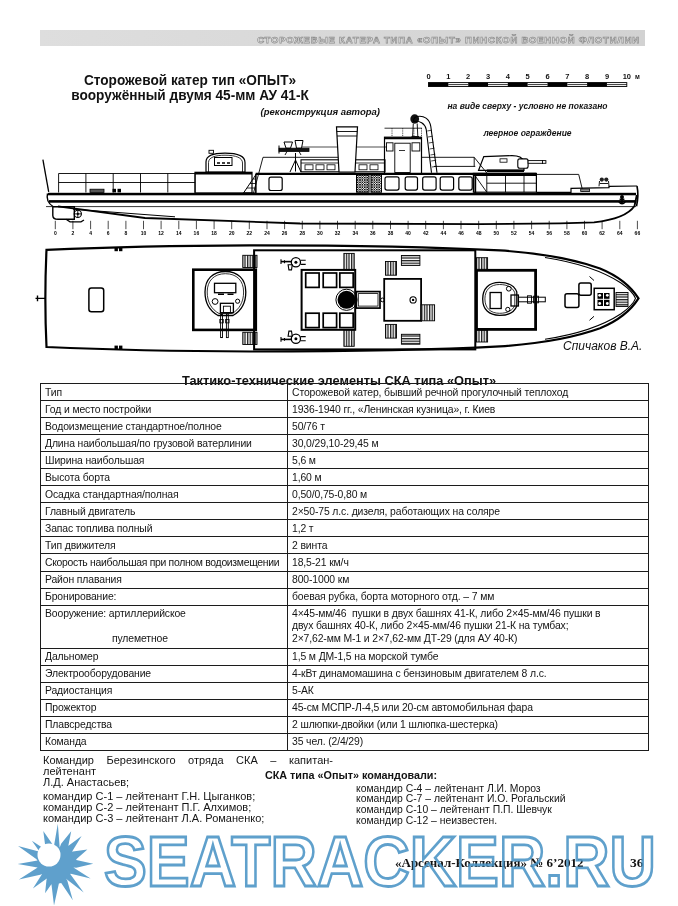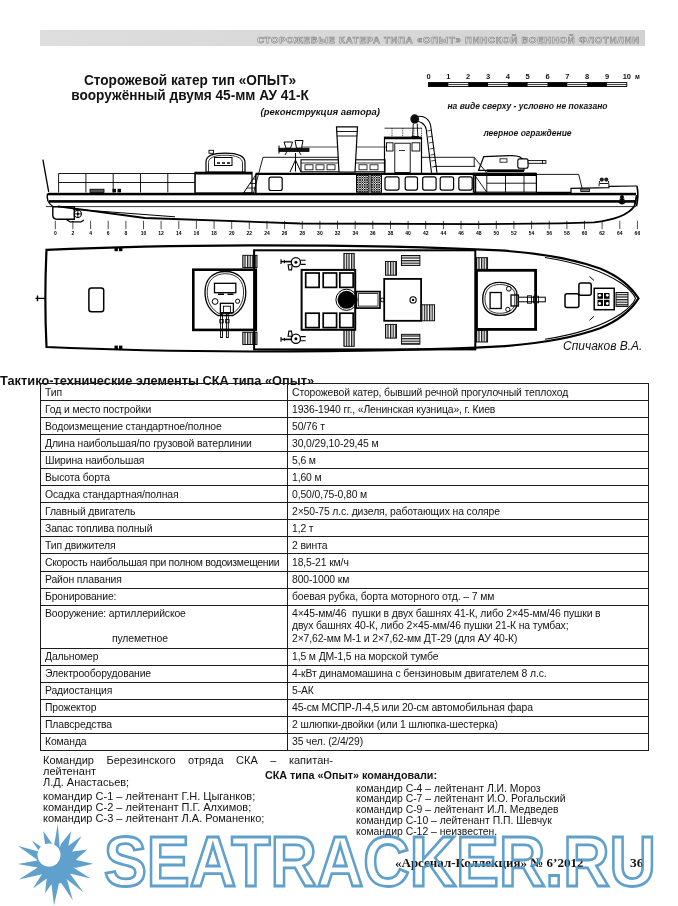--- a/index.html
+++ b/index.html
@@ -421,21 +421,21 @@
   <circle cx="599.7" cy="303.5" r="1.4" fill="#fff" stroke="none"></circle>
   <circle cx="607.3" cy="303.5" r="1.4" fill="#fff" stroke="none"></circle>
   <path d="M603.5,292 V306.5 M596.5,299.3 H610.5" stroke="#fff" stroke-width="1"></path>
 
   <rect x="616" y="292.5" width="12" height="14" fill="url(#hs)" stroke-width="0.9"></rect>
 
   <text x="563" y="350" font-family="'Liberation Serif',serif" font-style="italic" font-size="12" fill="#111" stroke="none">Спичаков В.А.</text>
 </g>
 </svg>
 
-<div class="abs" style="left:0px;top:372.5px;width:678px;text-align:left;
+<div class="abs" style="left:0px;top:372.5px;width:678px;text-align:center;
   font-size:12.8px;font-weight:bold;color:#121212;">Тактико-технические элементы СКА типа «Опыт»</div>
 
 <div class="abs" style="left:40px;top:383px;">
 <table style="border-collapse:collapse;table-layout:fixed;width:608px;color:#141414;">
 <colgroup>
         <col style="width:247px">
         <col style="width:361px">
       </colgroup>
 <tbody id="tb">
 <tr>
@@ -531,21 +531,20 @@
   <div>Л.Д. Анастасьев;</div>
   <div style="margin-top:4px;">командир С-1 – лейтенант Г.Н. Цыганков;</div>
   <div>командир С-2 – лейтенант П.Г. Алхимов;</div>
   <div>командир С-3 – лейтенант Л.А. Романенко;</div>
 </div>
 
 <div class="abs" style="left:356px;top:783.5px;width:300px;font-size:10.4px;
   line-height:10.8px;color:#141414;">
   <div>командир С-4 – лейтенант Л.И. Мороз</div>
   <div>командир С-7 – лейтенант И.О. Рогальский</div>
-  <div>командир С-9 – лейтенант И.Л. Медведев</div>
   <div>командир С-10 – лейтенант П.П. Шевчук</div>
   <div>командир С-12 – неизвестен.</div>
 </div>
 
 <div class="abs" style="left:395px;top:855px;font-size:13px;font-weight:bold;
   font-family:'Liberation Serif',serif;color:#121212;">«Арсенал-Коллекция» № 6’2012</div>
 
 <div class="abs" style="left:630px;top:855px;font-size:13.5px;font-weight:bold;
   font-family:'Liberation Serif',serif;color:#121212;">36</div>
 

